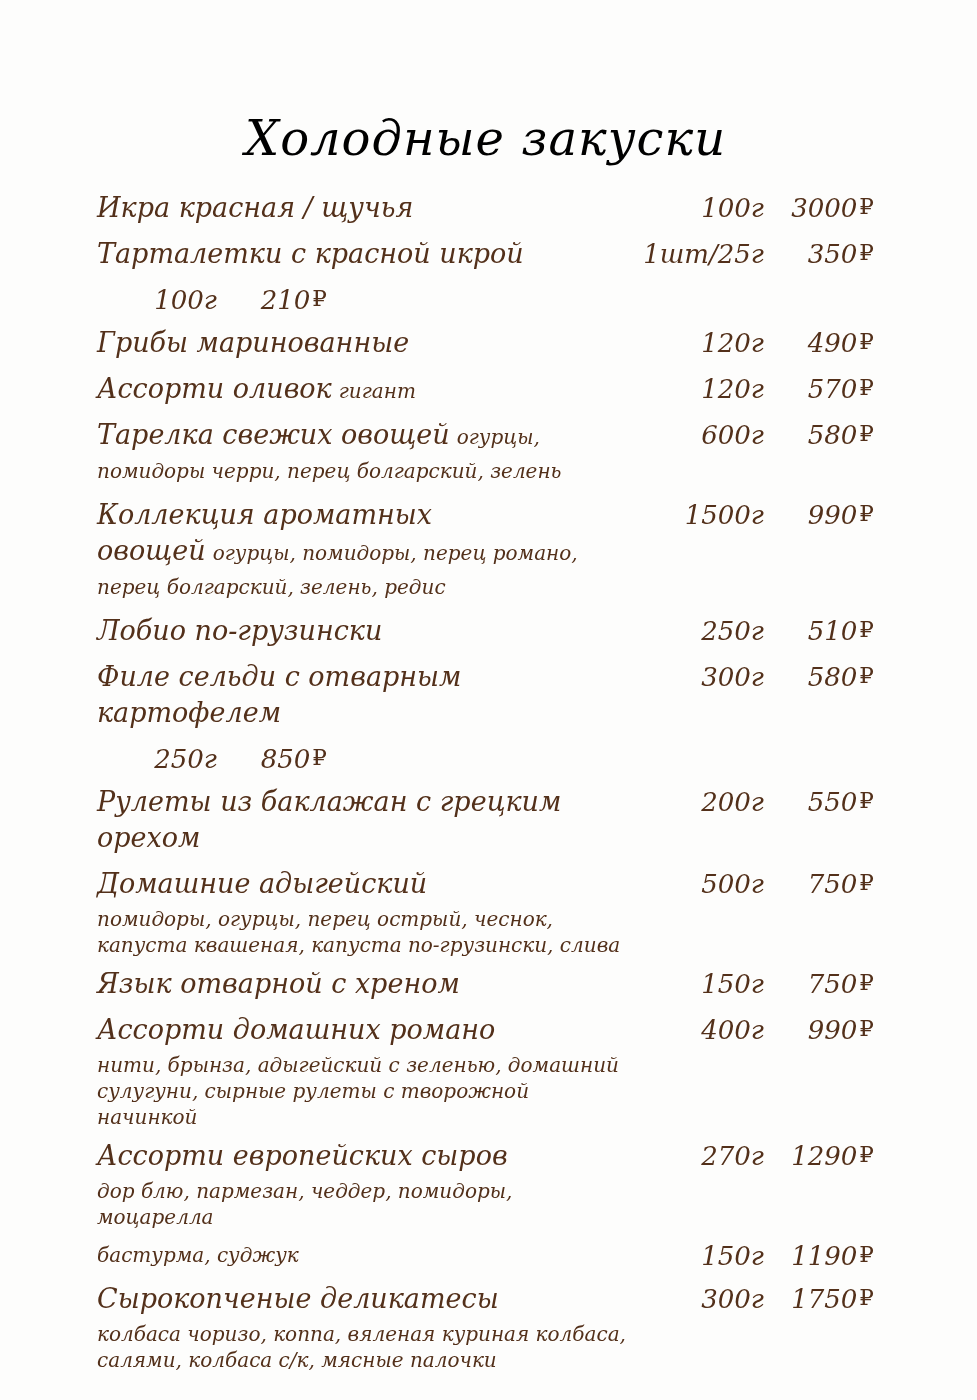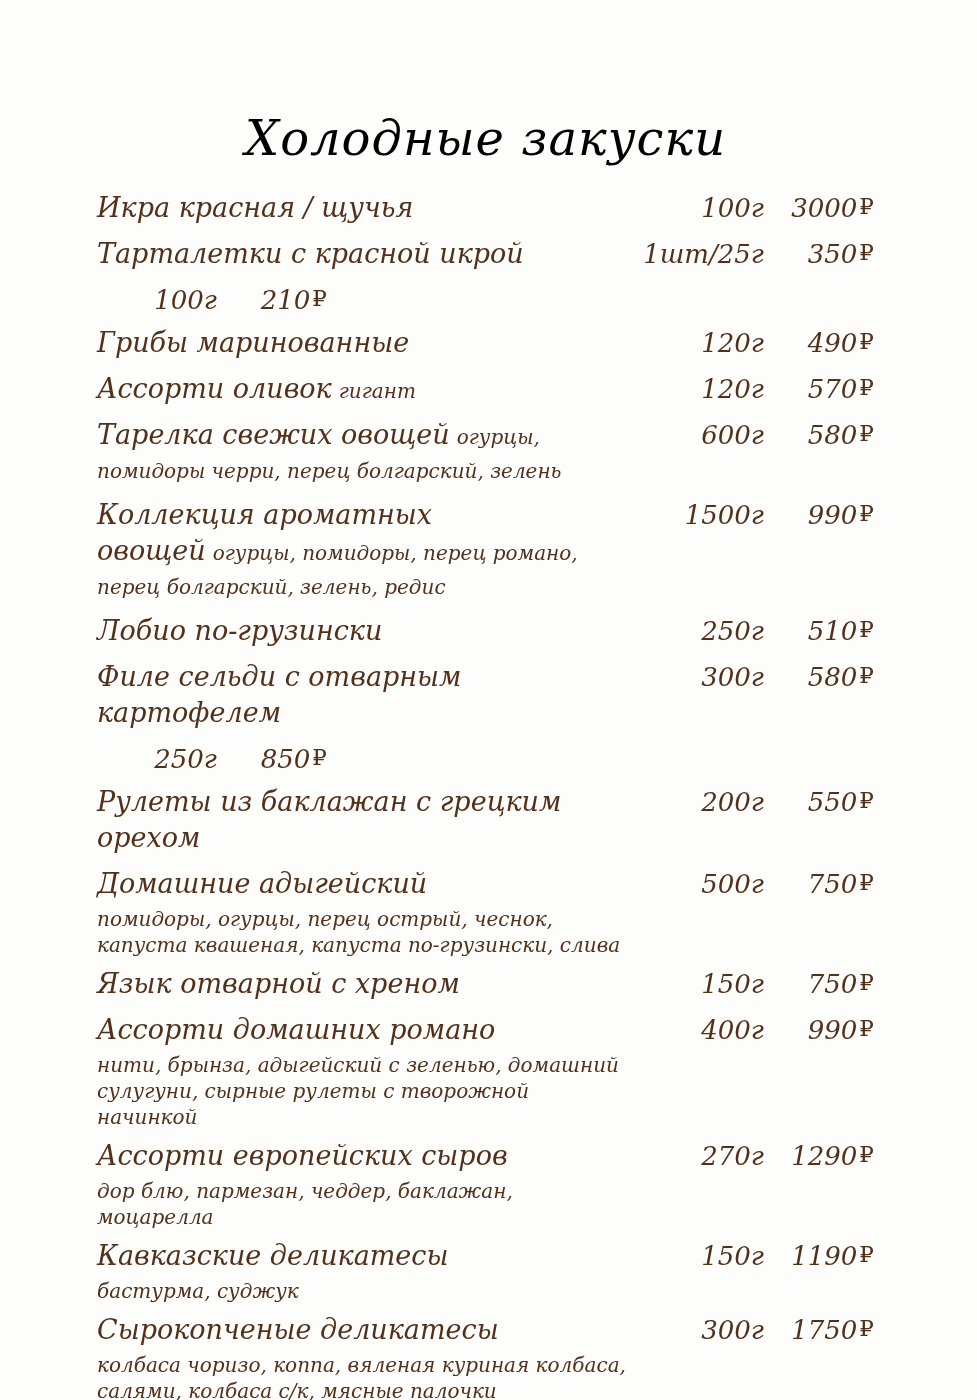--- a/index.html
+++ b/index.html
@@ -176,28 +176,27 @@
         <div class="item-text">
           <div class="item-nameline"><span class="item-name">Ассорти домашних романо</span></div>
           <div class="item-desc">нити, брынза, адыгейский с зеленью, домашний сулугуни, сырные рулеты с творожной начинкой</div>
         </div>
         <div class="item-weight">400г</div>
         <div class="item-price"><span>990</span><span class="ruble">₽</span></div>
       </div>
       <div class="menu-item">
         <div class="item-text">
           <div class="item-nameline"><span class="item-name">Ассорти европейских сыров</span></div>
-          <div class="item-desc">дор блю, пармезан, чеддер, баклажан, моцарелла</div>
+          <div class="item-desc">дор блю, пармезан, чеддер, помидоры, моцарелла</div>
         </div>
         <div class="item-weight">270г</div>
         <div class="item-price"><span>1290</span><span class="ruble">₽</span></div>
       </div>
       <div class="menu-item">
         <div class="item-text">
-          <div class="item-nameline"><span class="item-name">Кавказские деликатесы</span></div>
           <div class="item-desc">бастурма, суджук</div>
         </div>
         <div class="item-weight">150г</div>
         <div class="item-price"><span>1190</span><span class="ruble">₽</span></div>
       </div>
       <div class="menu-item">
         <div class="item-text">
           <div class="item-nameline"><span class="item-name">Сырокопченые деликатесы</span></div>
           <div class="item-desc">колбаса чоризо, коппа, вяленая куриная колбаса, салями, колбаса с/к, мясные палочки</div>
         </div>

